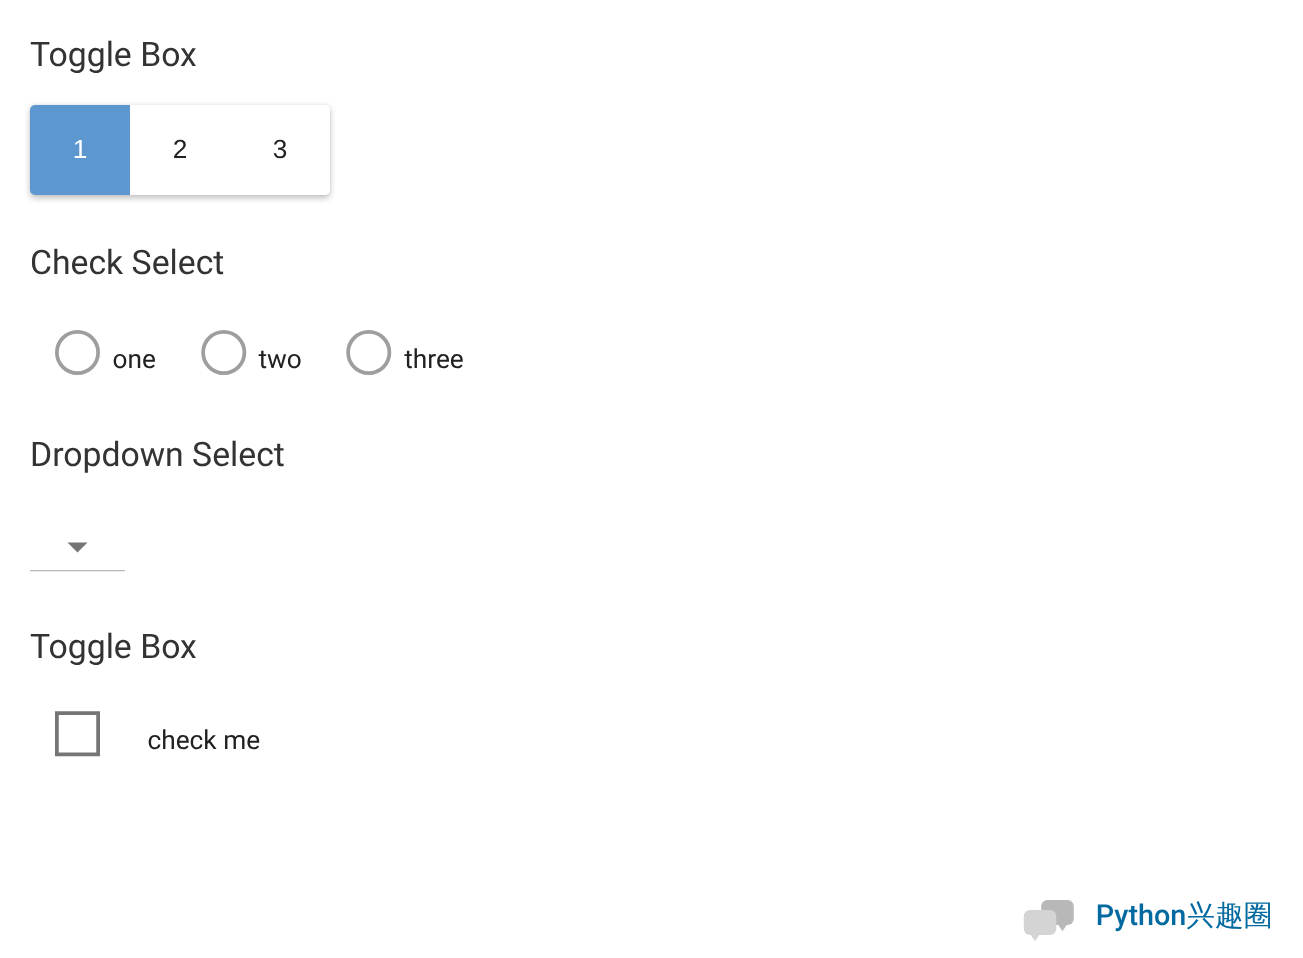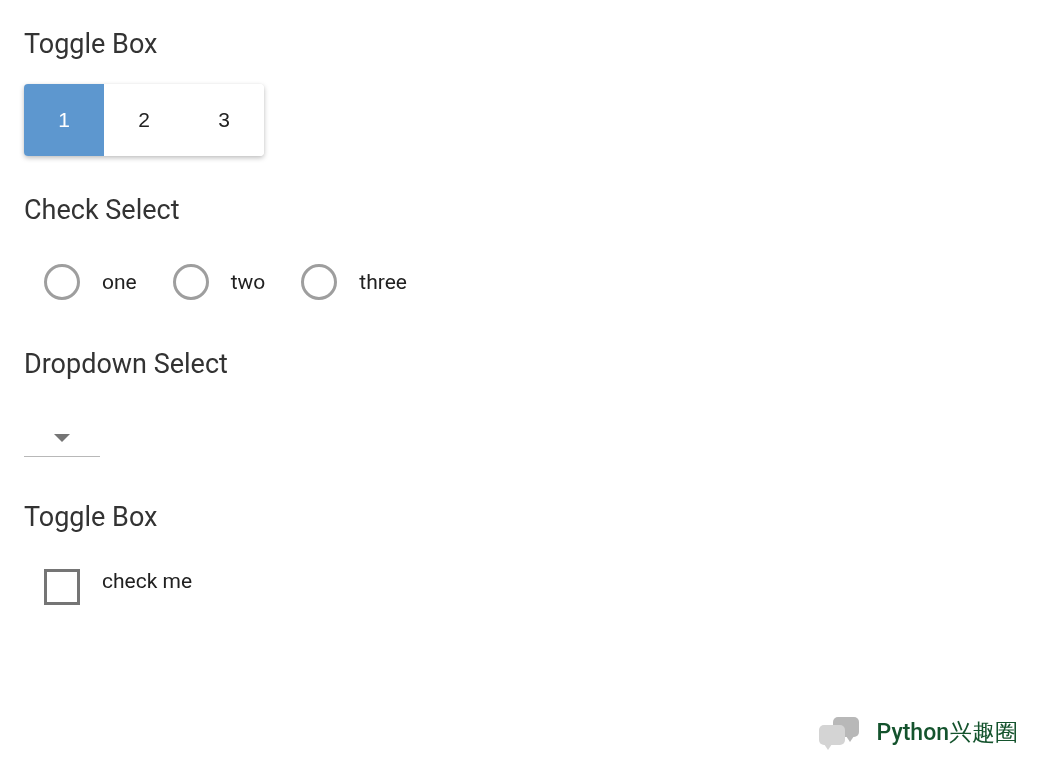--- a/index.html
+++ b/index.html
@@ -48,22 +48,22 @@
     }
     .radio-group {
       display: flex;
       gap: 36px;
       padding-left: 20px;
       margin-top: 38px;
       margin-bottom: 48px;
     }
     .radio-item {
       display: flex;
-      align-items: center;
-      gap: 22px;
+      align-items: flex-end;
+      gap: 10px;
       cursor: pointer;
     }
     .radio-circle {
       width: 36px;
       height: 36px;
       border: 3px solid #9e9e9e;
       border-radius: 50%;
       background: #fff;
     }
     .radio-label {
@@ -84,22 +84,22 @@
     }
     .dropdown-caret {
       width: 0;
       height: 0;
       border-left: 8px solid transparent;
       border-right: 8px solid transparent;
       border-top: 8px solid #757575;
     }
     .checkbox-row {
       display: flex;
-      align-items: flex-start;
-      gap: 22px;
+      align-items: flex-end;
+      gap: 38px;
       padding-left: 20px;
       margin-top: 36px;
     }
     .checkbox-box {
       width: 36px;
       height: 36px;
       border: 3px solid #757575;
       background: #fff;
       cursor: pointer;
     }
@@ -108,23 +108,23 @@
       color: #212121;
     }
     .watermark {
       position: absolute;
       right: 24px;
       bottom: 18px;
       text-align: right;
     }
     .wm-main {
       display: flex;
-      align-items: flex-start;
+      align-items: flex-end;
       gap: 18px;
-      color: #14532d;
+      color: #0369a1;
       font-size: 23px;
       font-weight: 500;
     }
     .wm-icon {
       width: 40px;
       height: 28px;
       position: relative;
     }
     .wm-icon-bubble1 {
       position: absolute;

